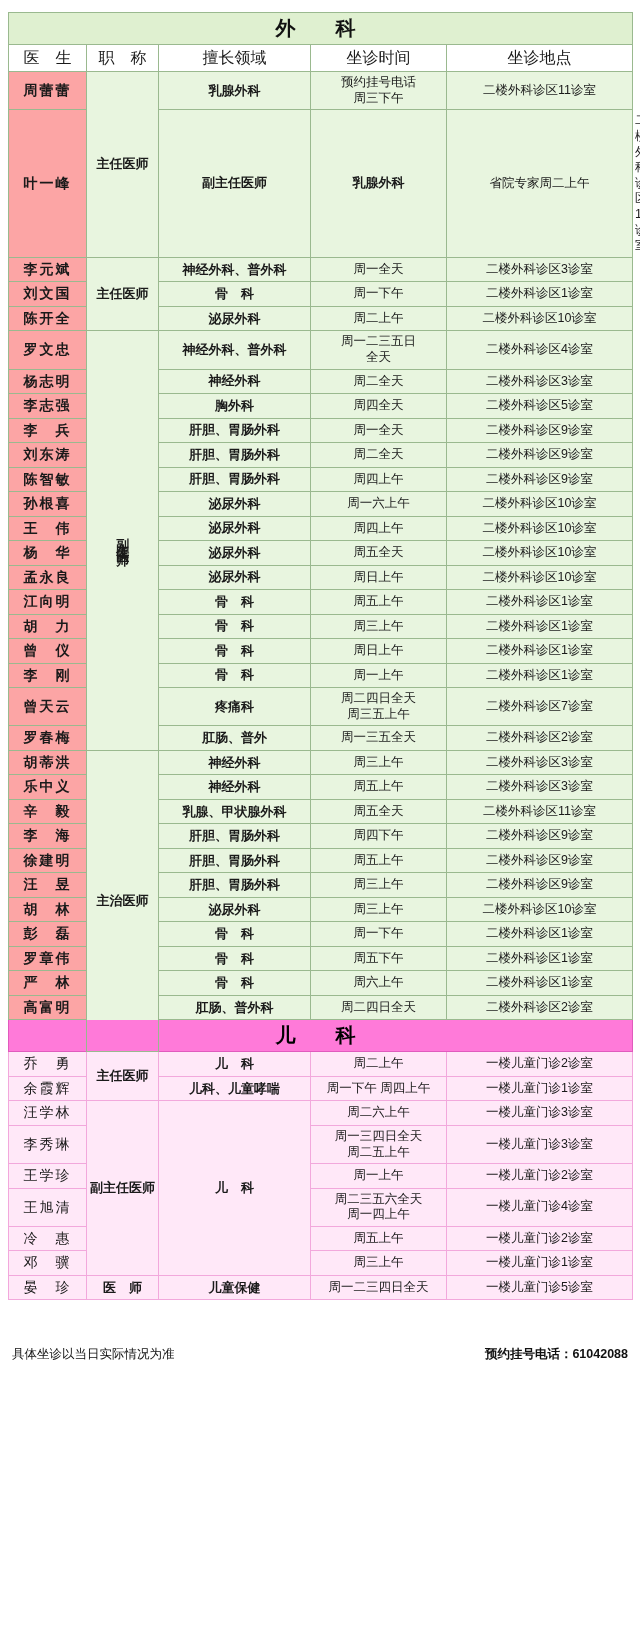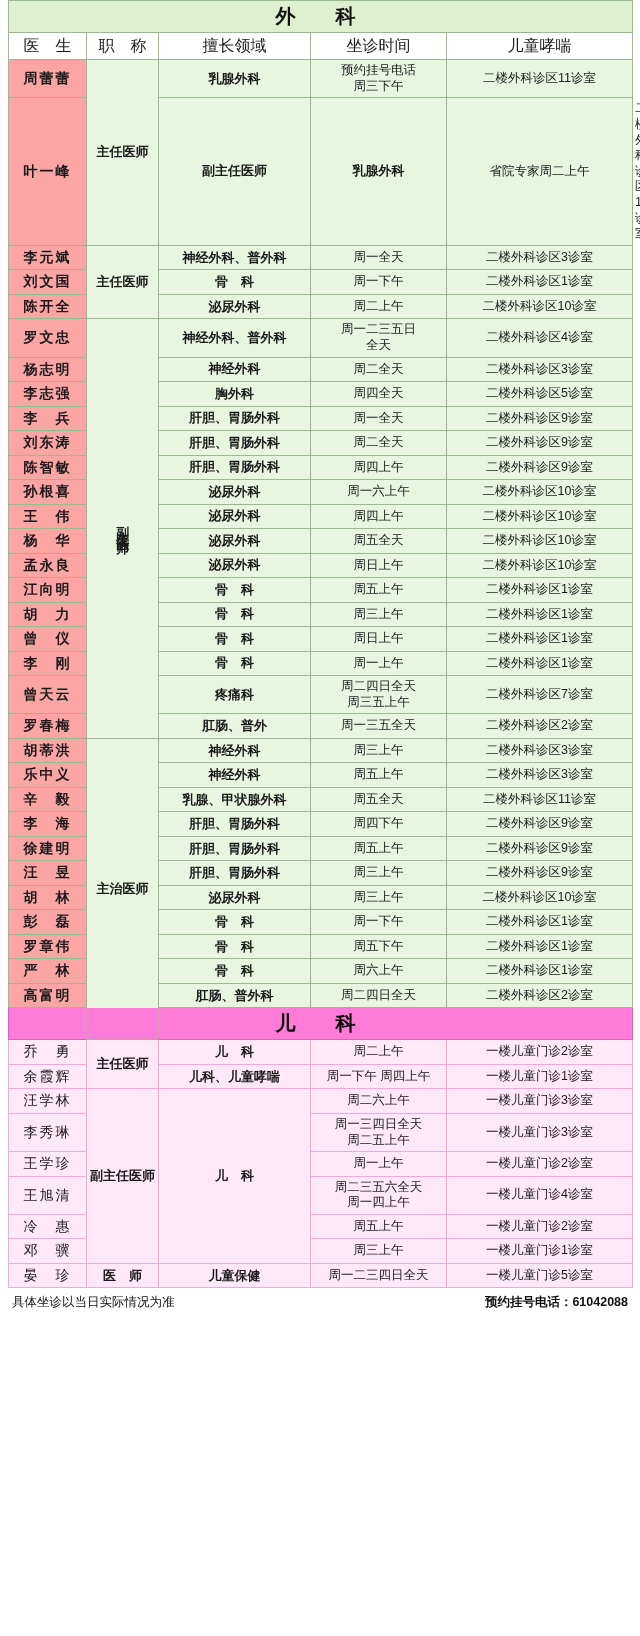--- a/index.html
+++ b/index.html
@@ -7,21 +7,21 @@
     margin: 0; padding: 0;
     background: #ffffff;
   }
   body {
     width: 640px;
     font-family: "Liberation Sans", "DejaVu Sans", sans-serif;
     color: #1a1a1a;
   }
   .sheet {
     width: 640px;
-    padding: 0 8px 4px 8px;
+    padding: 12px 8px 4px 8px;
   }
   table.sched {
     width: 624px;
     border-collapse: collapse;
     table-layout: fixed;
   }
   table.sched td, table.sched th {
     border: 1px solid #9ab98f;
     text-align: center;
     vertical-align: middle;
@@ -86,21 +86,21 @@
   }
   .footer {
     width: 624px;
     display: flex;
     justify-content: space-between;
     align-items: flex-end;
     font-size: 12.5px;
     padding: 6px 4px 2px 4px;
     color: #111;
   }
-  .footer .right { font-weight: bold; }
+  .footer .right { font-weight: bold; margin-top: 40px; }
   .two-line { white-space: pre-line; }
 </style>
 </head>
 <body>
 
 <div class="sheet">
   <table class="sched">
     <colgroup>
       <col class="c-doctor">
         <col class="c-title">
@@ -110,21 +110,21 @@
     </colgroup>
     <tbody id="table-body">
         <tr>
           <td colspan="5" class="sec-title">外　科</td>
         </tr>
         <tr>
           <td class="hdr">医　生</td>
           <td class="hdr">职　称</td>
           <td class="hdr">擅长领域</td>
           <td class="hdr">坐诊时间</td>
-          <td class="hdr">儿童哮喘</td>
+          <td class="hdr">坐诊地点</td>
         </tr>
         <tr>
           <td class="name">周蕾蕾</td>
           <td class="title-cell" rowspan="2">主任医师</td>
           <td class="field">乳腺外科</td>
           <td class="time two-line">预约挂号电话
 周三下午</td>
           <td class="place">二楼外科诊区11诊室</td>
         </tr>
         <tr>

